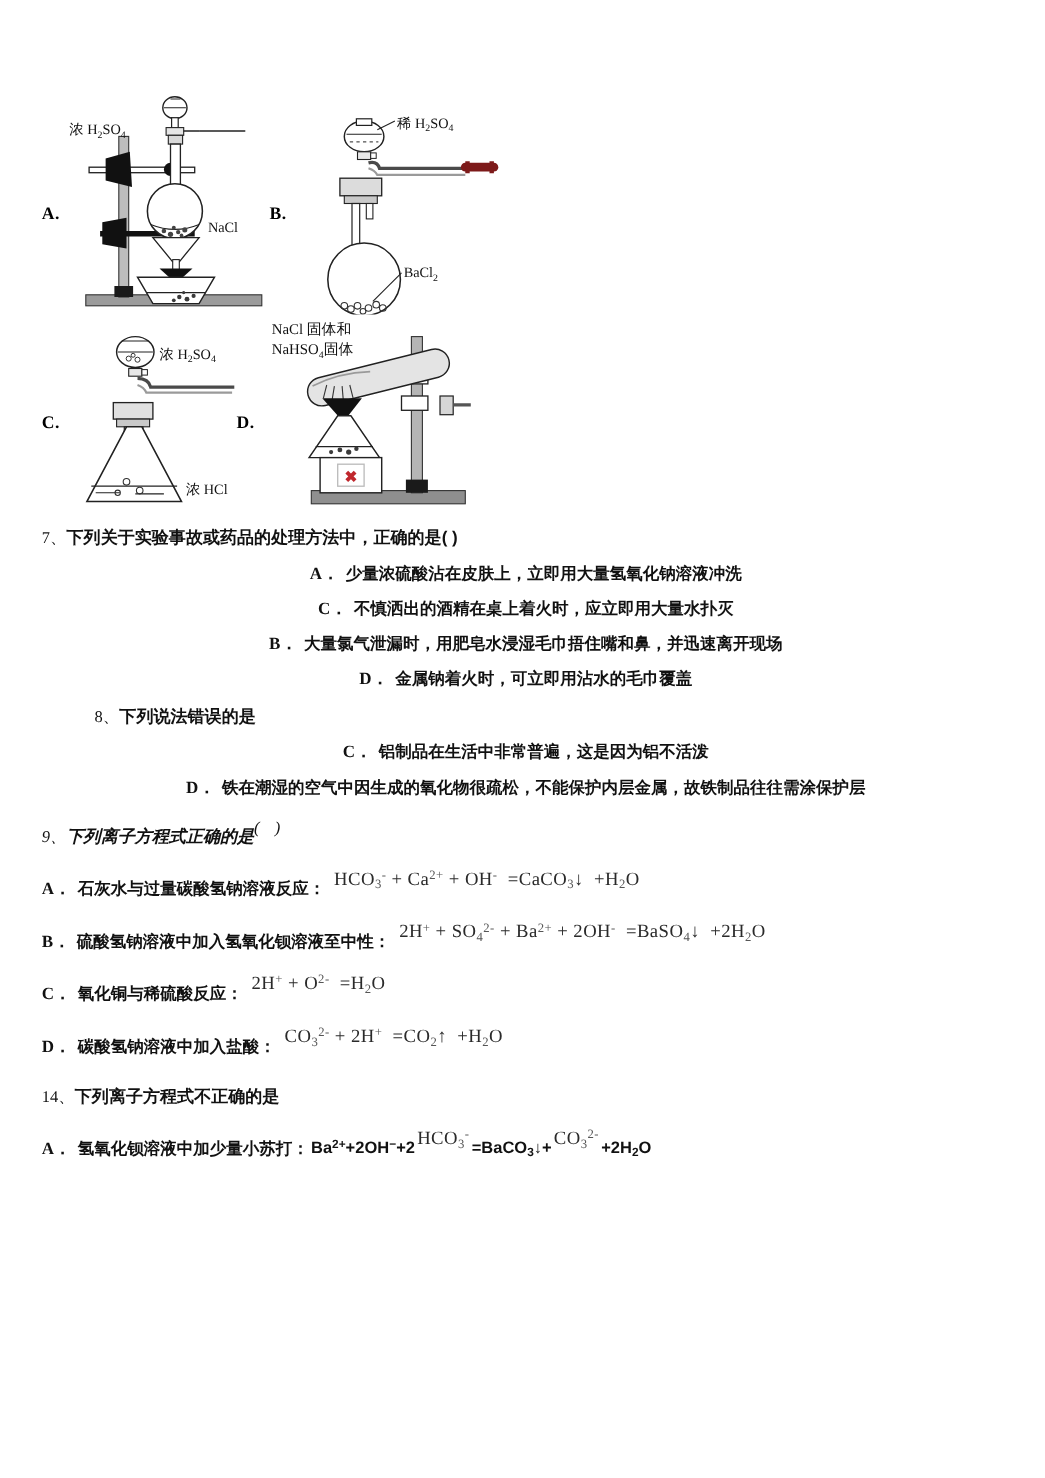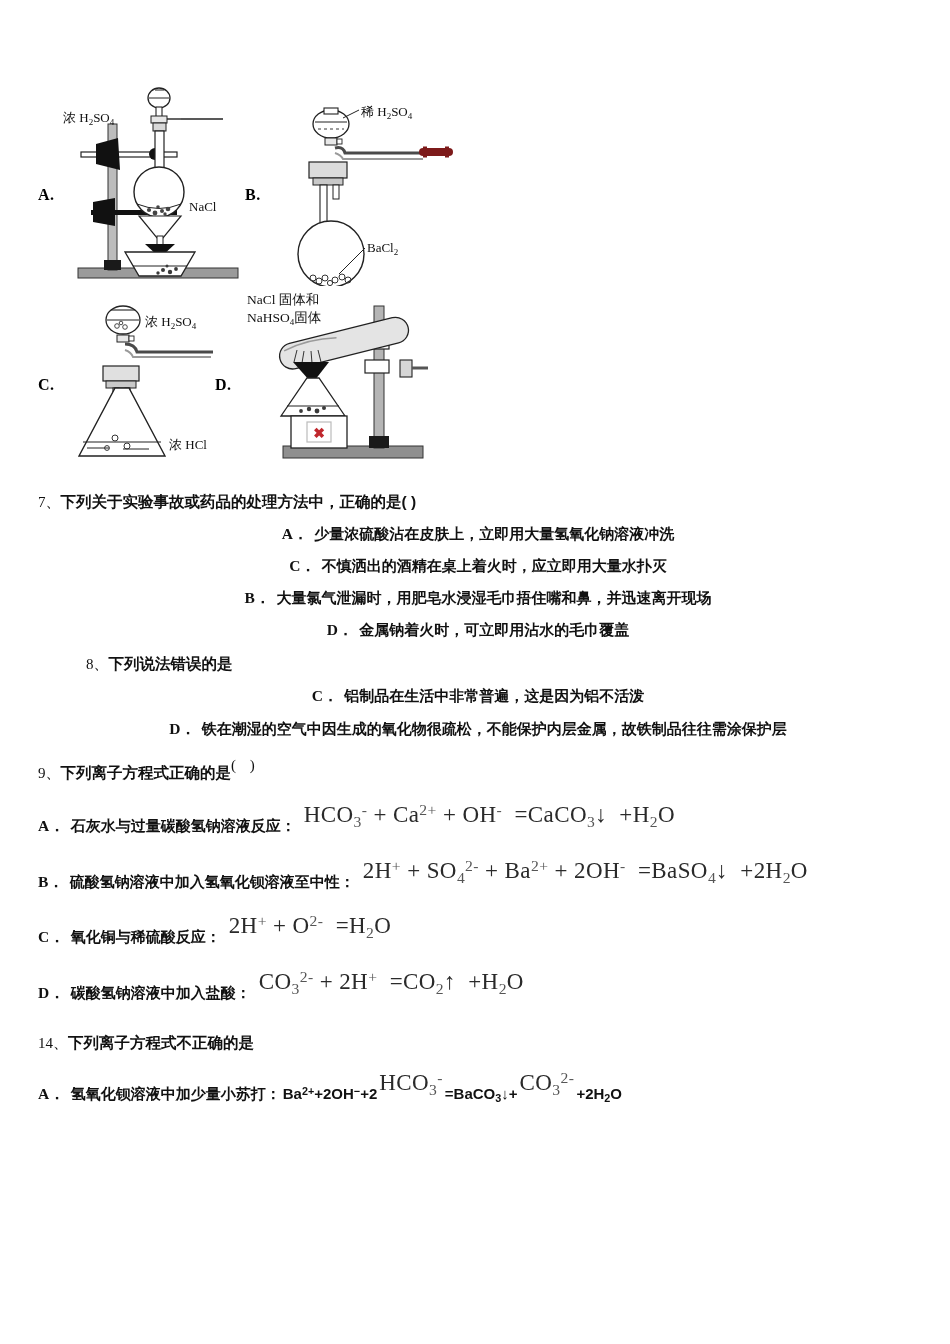--- a/index.html
+++ b/index.html
@@ -31,21 +31,21 @@
     font-weight: bold;
     font-size: 16px;
     letter-spacing: .5px;
   }
   .fig-svg { position: absolute; }
 
   
   .q-list {
     position: absolute;
     left: 38px;
-    top: 492px;
+    top: 480px;
     width: 880px;
   }
   .q-stem {
     font-family: "Liberation Sans", sans-serif;
     font-weight: bold;
     font-size: 15.5px;
     line-height: 1.35;
     margin: 0 0 11px 0;
     color: #111;
   }
@@ -79,21 +79,21 @@
     font-weight: normal;
     font-size: 15px;
     vertical-align: 0.55em;
     letter-spacing: 5px;
   }
 
   
   .math {
     font-family: "Liberation Serif", "DejaVu Serif", serif;
     font-weight: normal;
-    font-size: 23px;
+    font-size: 17px;
     color: #2a2a2a;
     letter-spacing: .4px;
   }
   .math .sub { font-size: 0.68em; vertical-align: -0.3em; color:#555; }
   .math .sup { font-size: 0.68em; vertical-align: 0.45em; color:#555; }
   .math-raise { position: relative; top: -9px; }
 
   .opt-row {
     display: flex;
     align-items: baseline;
@@ -342,21 +342,21 @@
   <p class="q-stem" style="margin-top:14px;margin-left:48px;">
     <span class="qnum">8、</span><span>下列说法错误的是</span>
   </p>
   <p class="q-opt">
     <span class="optlab">C．</span><span>铝制品在生活中非常普遍，这是因为铝不活泼</span>
   </p>
   <p class="q-opt">
     <span class="optlab">D．</span><span>铁在潮湿的空气中因生成的氧化物很疏松，不能保护内层金属，故铁制品往往需涂保护层</span>
   </p>
 
-  <p class="q-stem" style="margin-top:16px; margin-bottom:26px;">
+  <p class="q-stem" style="margin-top:16px; margin-bottom:26px;font-style:italic;">
     <span class="qnum">9、</span><span>下列离子方程式正确的是</span><span class="paren-mark">(   )</span>
   </p>
 
   <div class="opt-row" style="margin-bottom:26px;">
     <span class="optlab">A．</span>
     <span class="opt-text">石灰水与过量碳酸氢钠溶液反应：</span>
     <span class="opt-eq math math-raise">
       <span>HCO</span><span class="sub">3</span><span class="sup">-</span>
       <span>+</span>
       <span>Ca</span><span class="sup">2+</span>

